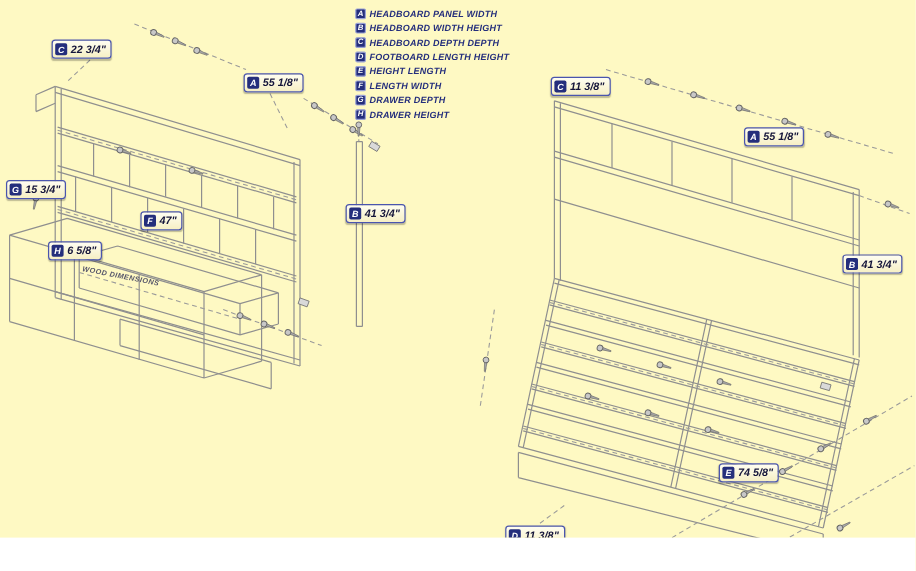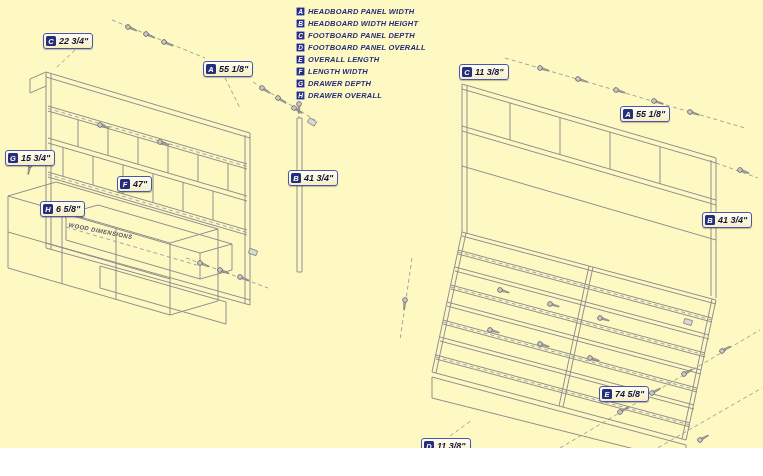--- a/index.html
+++ b/index.html
@@ -162,41 +162,41 @@
     <div class="legend-row">
       <span class="legend-badge">A</span>
       <span class="legend-label">HEADBOARD PANEL WIDTH</span>
     </div>
     <div class="legend-row">
       <span class="legend-badge">B</span>
       <span class="legend-label">HEADBOARD WIDTH HEIGHT</span>
     </div>
     <div class="legend-row">
       <span class="legend-badge">C</span>
-      <span class="legend-label">FOOTBOARD PANEL DEPTH</span>
+      <span class="legend-label">HEADBOARD DEPTH DEPTH</span>
     </div>
     <div class="legend-row">
       <span class="legend-badge">D</span>
-      <span class="legend-label">FOOTBOARD PANEL OVERALL</span>
+      <span class="legend-label">FOOTBOARD LENGTH HEIGHT</span>
     </div>
     <div class="legend-row">
       <span class="legend-badge">E</span>
-      <span class="legend-label">OVERALL LENGTH</span>
+      <span class="legend-label">HEIGHT LENGTH</span>
     </div>
     <div class="legend-row">
       <span class="legend-badge">F</span>
       <span class="legend-label">LENGTH WIDTH</span>
     </div>
     <div class="legend-row">
       <span class="legend-badge">G</span>
       <span class="legend-label">DRAWER DEPTH</span>
     </div>
     <div class="legend-row">
       <span class="legend-badge">H</span>
-      <span class="legend-label">DRAWER OVERALL</span>
+      <span class="legend-label">DRAWER HEIGHT</span>
     </div>
   </div>
 
   <div class="dim" style="left:43px; top:33px;">
     <span class="dim-badge">C</span>
     <span class="dim-text">22 3/4"</span>
   </div>
   <div class="dim" style="left:203px; top:61px;">
     <span class="dim-badge">A</span>
     <span class="dim-text">55 1/8"</span>

